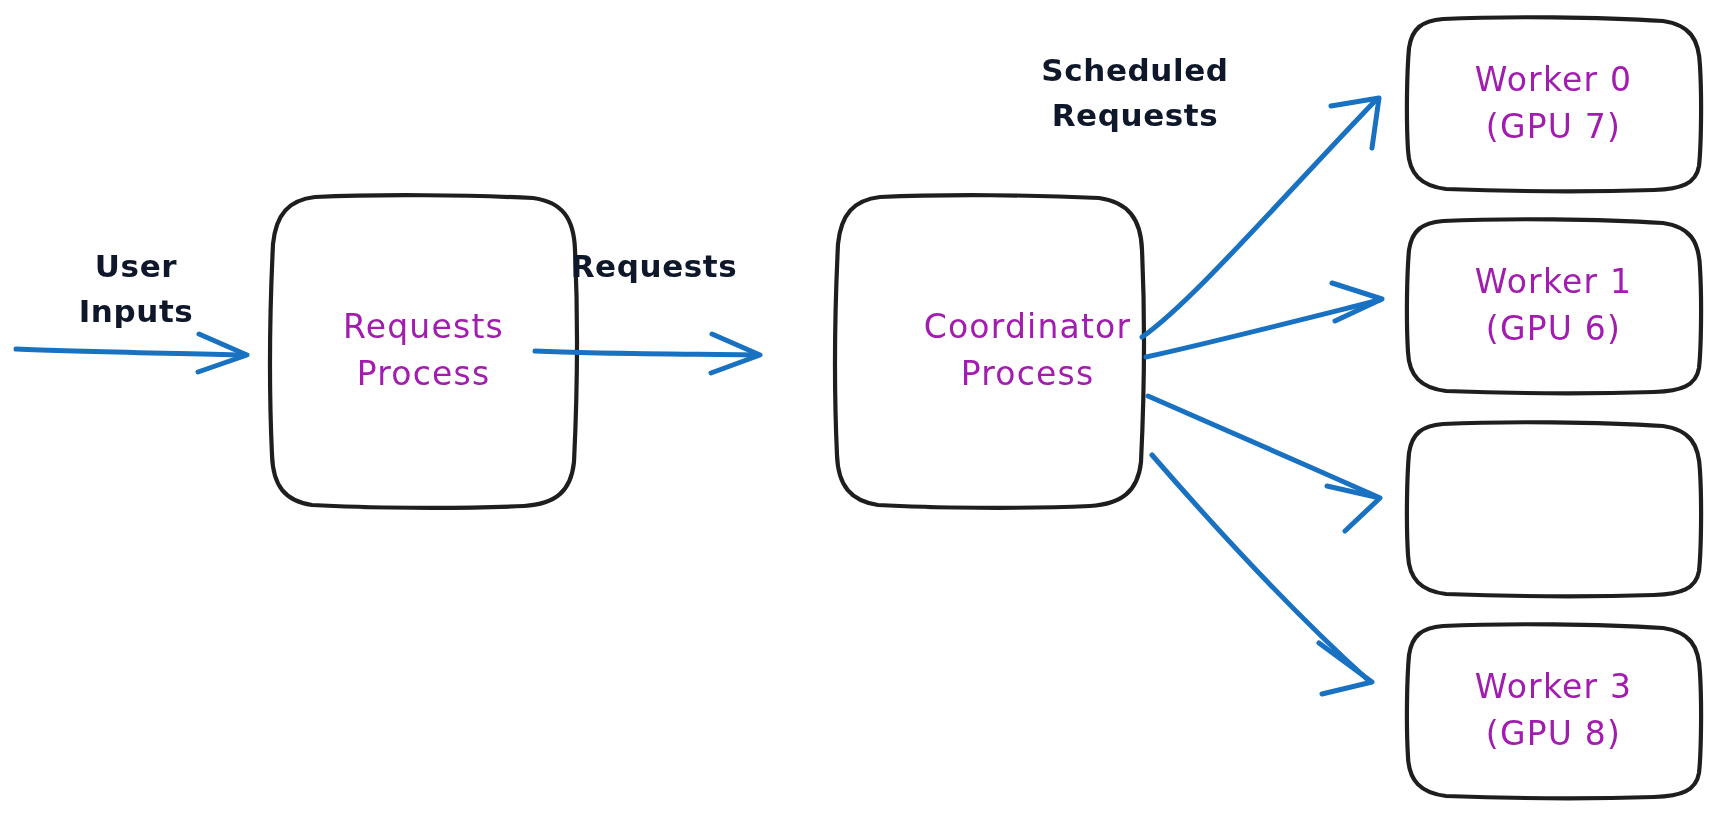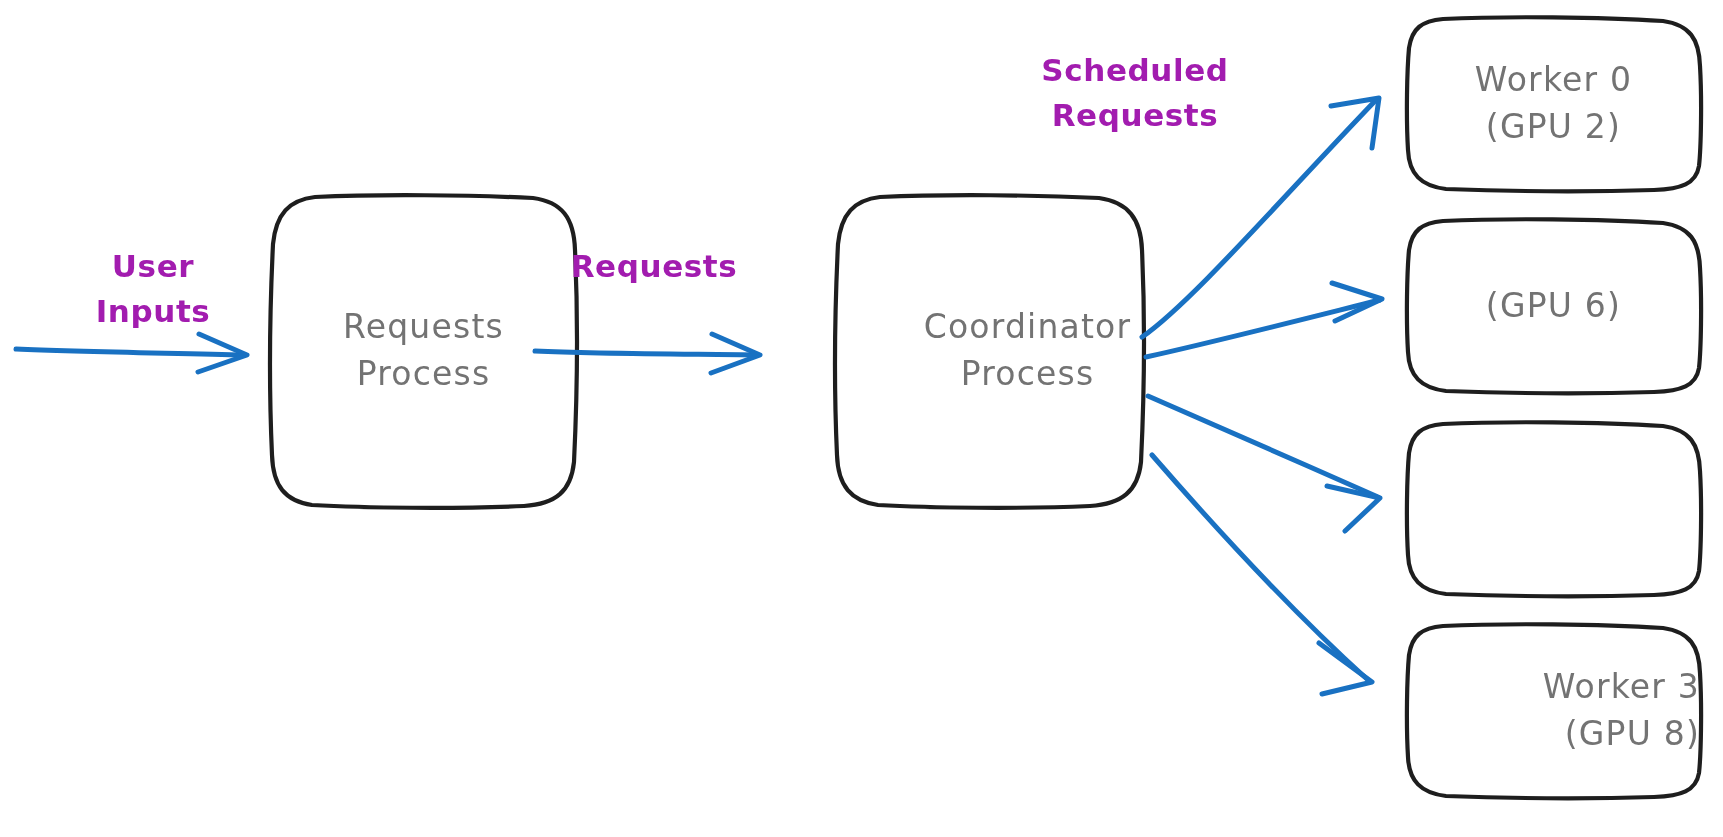--- a/index.html
+++ b/index.html
@@ -45,37 +45,37 @@
     stroke-linecap: round;
     stroke-linejoin: round;
   }
   .node-label {
     position: absolute;
     display: flex;
     flex-direction: column;
     align-items: center;
     justify-content: center;
     text-align: center;
-    color: #737373;
+    color: #a21caf;
     font-family: "DejaVu Sans", sans-serif;
     font-size: 33px;
     line-height: 1.42;
     letter-spacing: 1.2px;
     white-space: pre;
     pointer-events: none;
   }
   .node-label .ln { display: block; }
   .edge-label {
     position: absolute;
     display: flex;
     flex-direction: column;
     align-items: center;
     justify-content: center;
     text-align: center;
-    color: #a21caf;
+    color: #0f172a;
     font-family: "DejaVu Sans", sans-serif;
     font-weight: bold;
     font-size: 31px;
     line-height: 1.45;
     letter-spacing: 0.6px;
     white-space: pre;
     pointer-events: none;
   }
   .edge-label .ln { display: block; }
 </style>
@@ -195,34 +195,35 @@
     <span class="ln">Process</span>
   </div>
 
   <div class="node-label" style="left:875px; top:196px; width:305px; height:310px;">
     <span class="ln">Coordinator</span>
     <span class="ln">Process</span>
   </div>
 
   <div class="node-label" style="left:1407px; top:18px; width:293px; height:172px;">
     <span class="ln">Worker 0</span>
-    <span class="ln">(GPU 2)</span>
+    <span class="ln">(GPU 7)</span>
   </div>
 
   <div class="node-label" style="left:1407px; top:220px; width:293px; height:172px;">
+    <span class="ln">Worker 1</span>
     <span class="ln">(GPU 6)</span>
   </div>
 
 
-  <div class="node-label" style="left:1407px; top:625px; width:293px; height:172px;align-items:flex-end;">
+  <div class="node-label" style="left:1407px; top:625px; width:293px; height:172px;">
     <span class="ln">Worker 3</span>
     <span class="ln">(GPU 8)</span>
   </div>
 
-  <div class="edge-label" style="left:67px; top:244px; width:172px;">
+  <div class="edge-label" style="left:50px; top:244px; width:172px;">
     <span class="ln">User</span>
     <span class="ln">Inputs</span>
   </div>
 
   <div class="edge-label" style="left:548px; top:244px; width:212px;">
     <span class="ln">Requests</span>
   </div>
 
   <div class="edge-label" style="left:1035px; top:48px; width:200px;">
     <span class="ln">Scheduled</span>

